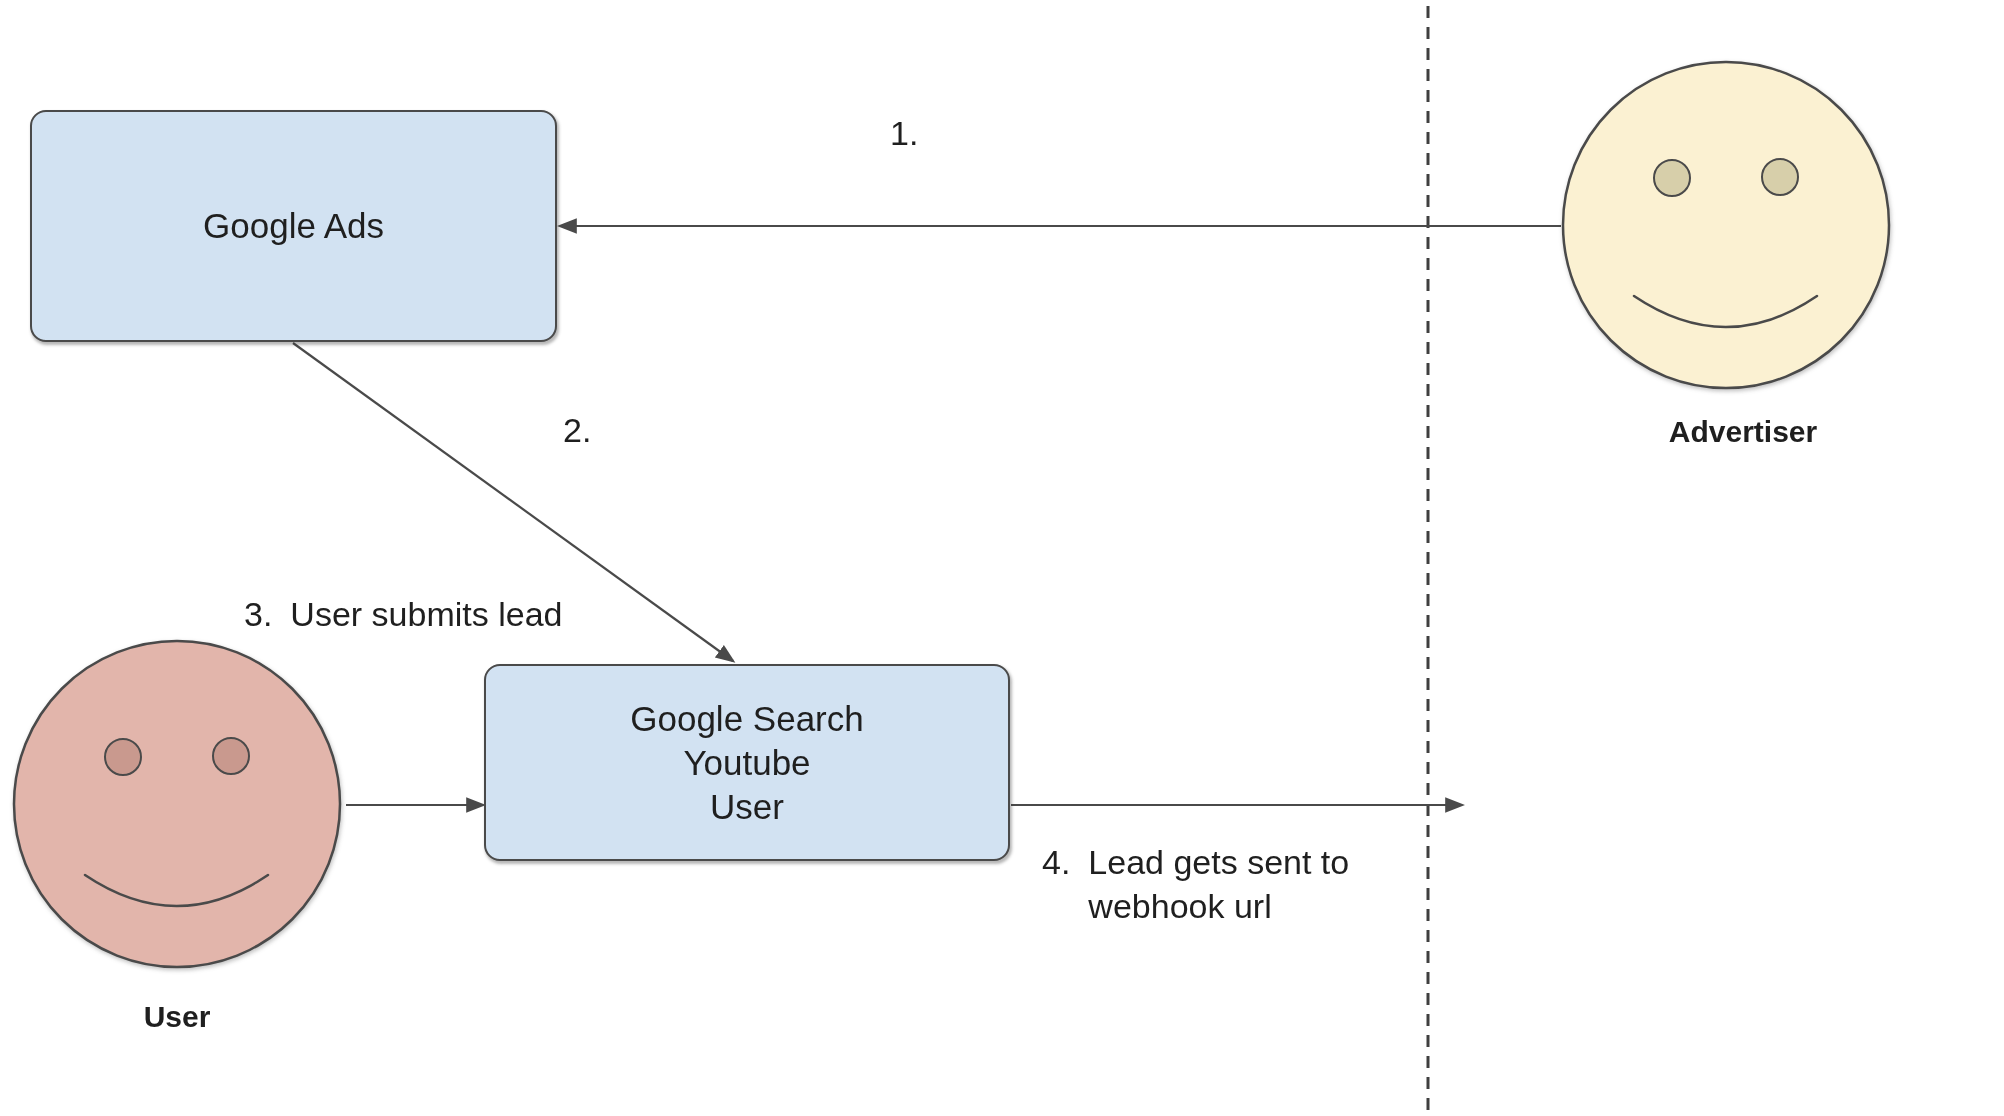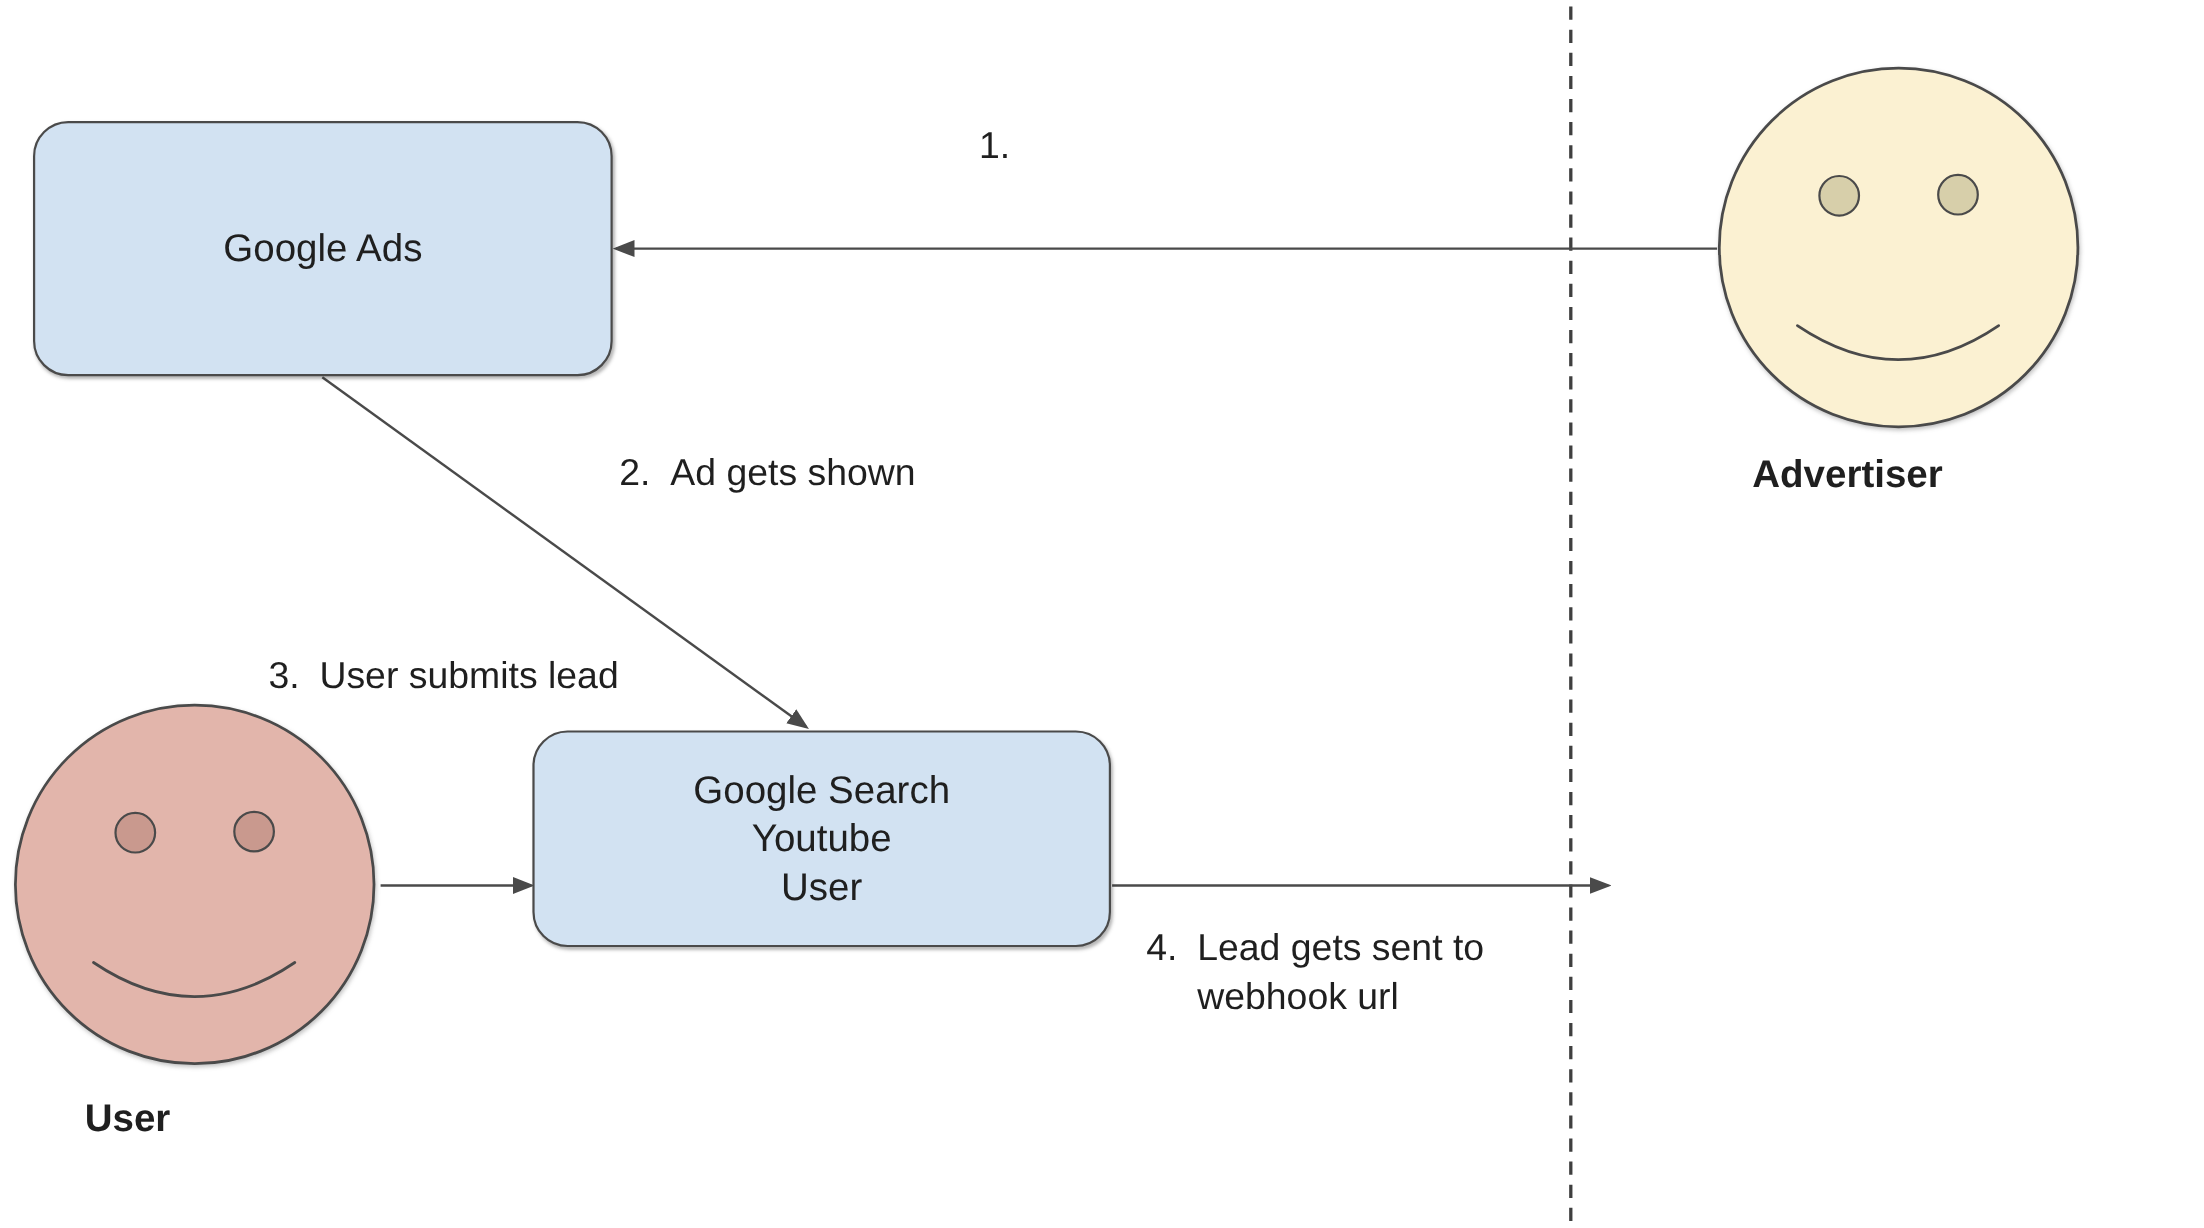--- a/index.html
+++ b/index.html
@@ -18,21 +18,21 @@
     position:relative;width:2004px;height:1116px;background:#ffffff;overflow:hidden;
     font-family:"Liberation Sans", sans-serif;color:var(--text-color);
   }
   #arrow-layer{position:absolute;left:0;top:0;width:2004px;height:1116px;}
   .arrow{stroke:var(--arrow-color);stroke-width:2.2;fill:none;}
   .arrowhead{fill:var(--arrow-color);}
   .boundary{stroke:var(--dashed-line-color);stroke-width:3;stroke-dasharray:12 9;fill:none;}
 
   .node{
     position:absolute;box-sizing:border-box;
-    border:2.5px solid var(--shape-border);border-radius:32px;
+    border:2.5px solid var(--shape-border);border-radius:16px;
     display:flex;flex-direction:column;align-items:center;justify-content:center;
     text-align:center;font-size:35px;line-height:44px;
     box-shadow:1.5px 2.5px 3px rgba(50,50,50,0.35);
   }
   .node.blue{background:var(--node-blue-fill);}
   .node.yellow{background:var(--node-yellow-fill);}
   #node-google-ads{left:30px;top:110px;width:527px;height:232px;}
   #node-google-surfaces{left:484px;top:664px;width:526px;height:197px;}
   #node-crm{left:1465px;top:668px;width:527px;height:275px;}
   .node-line{display:block;}
@@ -41,21 +41,21 @@
     position:absolute;display:flex;gap:18px;
     font-size:34px;line-height:44px;white-space:nowrap;
   }
   .step-lines .line{display:block;}
   #step-1{left:890px;top:111px;}
   #step-2{left:563px;top:408px;}
   #step-3{left:244px;top:592px;}
   #step-4{left:1042px;top:840px;}
 
   .actor-label{
-    position:absolute;font-weight:bold;font-size:35px;line-height:40px;text-align:left;
+    position:absolute;font-weight:bold;font-size:30px;line-height:40px;text-align:center;
   }
   #label-advertiser{left:1593px;top:412px;width:300px;}
   #label-user{left:77px;top:997px;width:200px;}
 
   svg.face{position:absolute;filter:drop-shadow(1.5px 2.5px 2px rgba(50,50,50,0.3));}
   #face-advertiser{left:1561px;top:60px;}
   #face-user{left:12px;top:639px;}
   .face-circle{stroke:var(--shape-border);stroke-width:2.5;}
   .face-circle.adv{fill:var(--node-yellow-fill);}
   .face-circle.usr{fill:var(--user-face-fill);}
@@ -109,23 +109,20 @@
 
   <div class="actor-label" id="label-advertiser">Advertiser</div>
   <div class="actor-label" id="label-user">User</div>
 
   <div class="step-label" id="step-1">
     <span class="step-num">1.</span>
   </div>
 
   <div class="step-label" id="step-2">
     <span class="step-num">2.</span>
-    <span class="step-lines">
-      <span class="line">Ad gets shown</span>
-    </span>
   </div>
 
   <div class="step-label" id="step-3">
     <span class="step-num">3.</span>
     <span class="step-lines">
       <span class="line">User submits lead</span>
     </span>
   </div>
 
   <div class="step-label" id="step-4">

